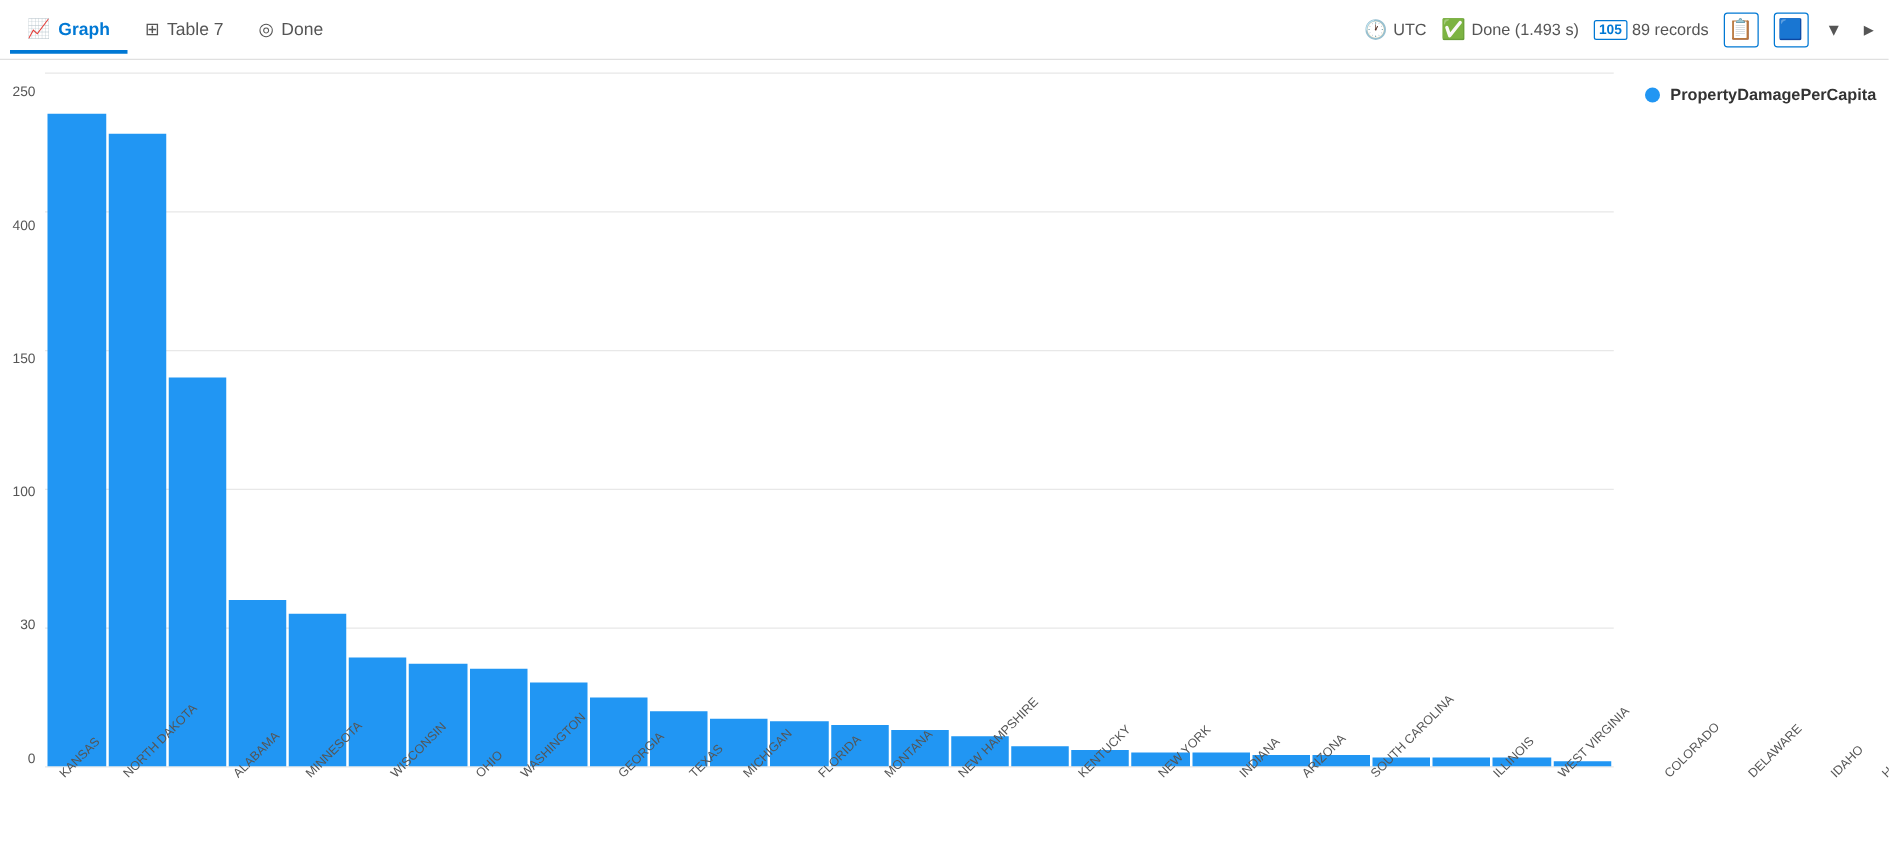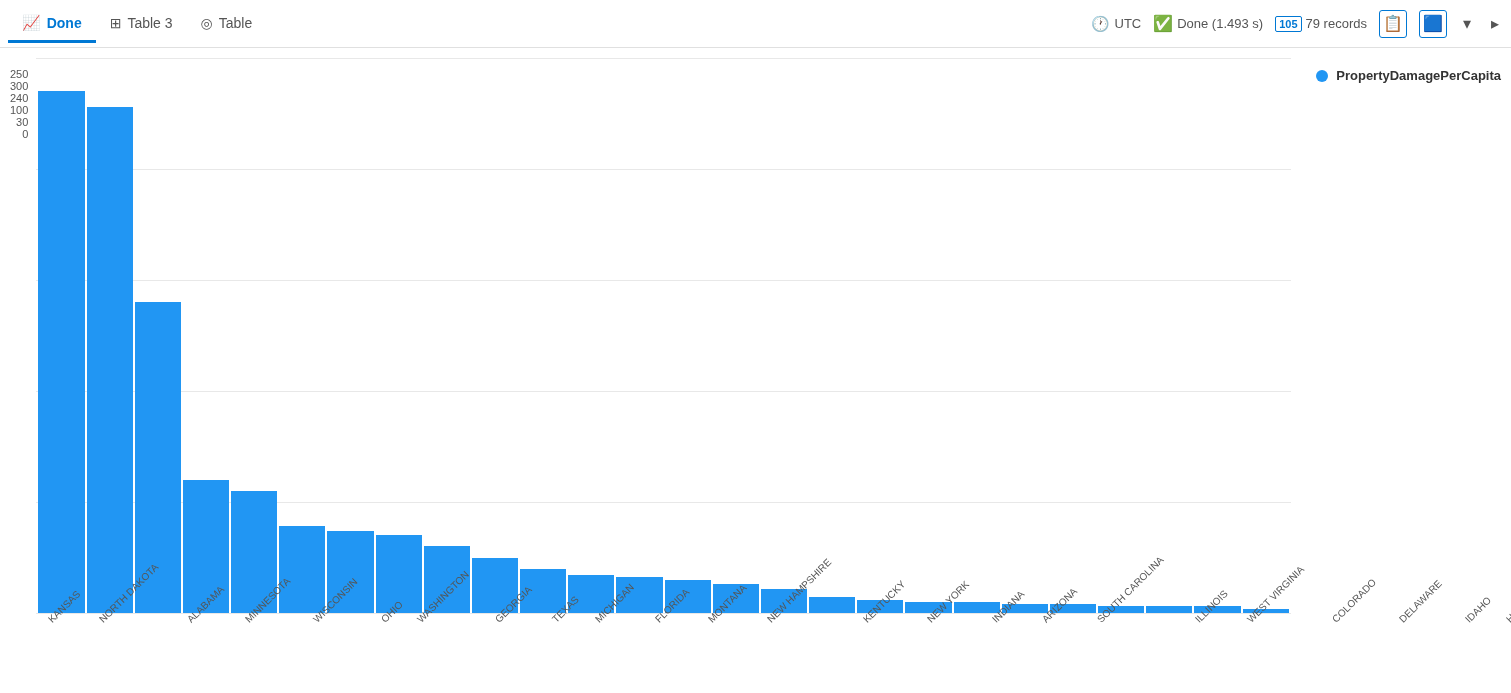--- a/index.html
+++ b/index.html
@@ -76,21 +76,21 @@
     .chart-area {
       display: flex;
       padding: 10px 0 0 0;
       position: relative;
       height: calc(100vh - 48px);
     }
 
     .y-axis {
       display: flex;
       flex-direction: column;
-      justify-content: flex-start;
+      justify-content: space-between;
       padding: 10px 8px 80px 10px;
       min-width: 35px;
       text-align: right;
       font-size: 11px;
       color: #555;
     }
 
     .chart-inner {
       flex: 1;
       position: relative;
@@ -188,58 +188,58 @@
       background: #2196F3;
     }
   </style>
 </head>
 <body>
 
 <div class="toolbar">
 
   <div class="tab active">
     <span style="font-size:15px;">📈</span>
-    <span>Done</span>
+    <span>Graph</span>
   </div>
   <div class="tab">
     <span style="font-size:14px;">⊞</span>
-    <span>Table 3</span>
+    <span>Table 7</span>
   </div>
   <div class="tab">
     <span style="font-size:14px;">◎</span>
-    <span>Table</span>
+    <span>Done</span>
   </div>
 
   <div class="toolbar-spacer"></div>
 
   <div class="toolbar-right">
     <div class="toolbar-item">
       <span class="utc-icon">🕐</span>
       <span>UTC</span>
     </div>
     <div class="toolbar-item">
       <span class="done-icon">✅</span>
       <span>Done (1.493 s)</span>
     </div>
     <div class="toolbar-item">
       <span class="records-icon">105</span>
-      <span>79 records</span>
+      <span>89 records</span>
     </div>
     <div class="toolbar-btn" style="font-size:16px;">📋</div>
     <div class="toolbar-btn" style="font-size:16px;">🟦</div>
     <div class="toolbar-btn-icon" style="font-size:16px; border:none;">▾</div>
     <div class="toolbar-btn-icon" style="font-size:16px; border:none;">▸</div>
   </div>
 </div>
 
 <div class="chart-area">
   <div class="y-axis" id="y-axis">
       <div>250</div>
-      <div>300</div>
-      <div>240</div>
+      <div>400</div>
+      <div>150</div>
       <div>100</div>
       <div>30</div>
       <div>0</div>
     </div>
   <div class="chart-inner">
     <div class="grid-lines" id="grid-lines">
         <div class="grid-line" style="top: 0%;"></div>
         <div class="grid-line" style="top: 20%;"></div>
         <div class="grid-line" style="top: 40%;"></div>
         <div class="grid-line" style="top: 60%;"></div>

